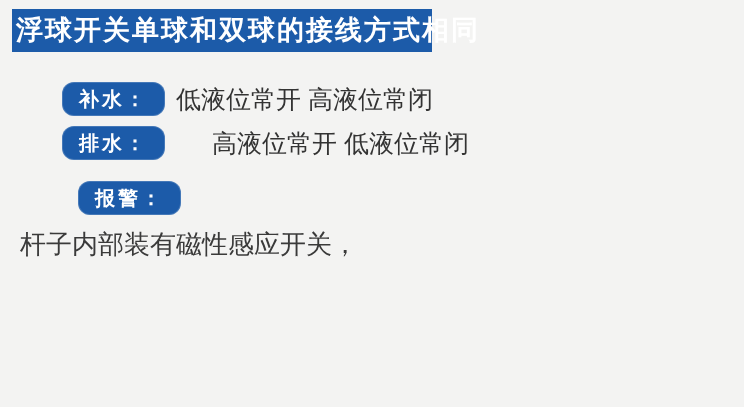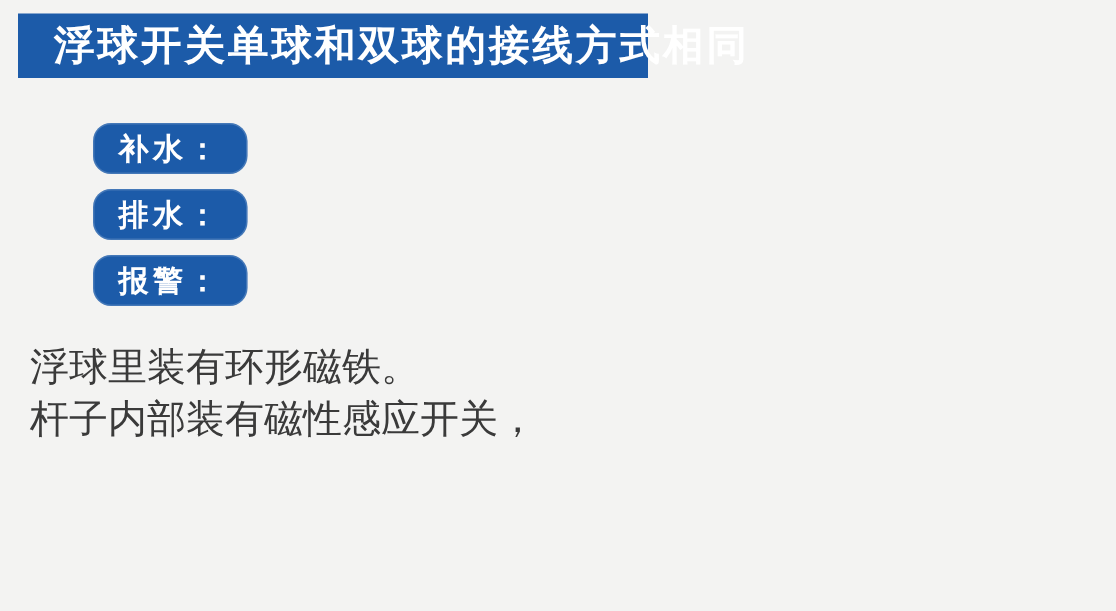--- a/index.html
+++ b/index.html
@@ -21,34 +21,34 @@
     left: 12px;
     top: 9px;
     width: 420px;
     height: 43px;
     background: #1c5ba9;
     color: #ffffff;
     font-size: 27px;
     font-weight: bold;
     letter-spacing: 2px;
     line-height: 43px;
-    padding-left: 24px;
+    padding-left: 4px;
     box-sizing: border-box;
     white-space: nowrap;
   }
   .rule-row {
     position: absolute;
     left: 14px;
     display: flex;
     align-items: flex-end;
     padding-left: 48px;
   }
   .rule-row.r0 { top: 82px; }
   .rule-row.r1 { top: 126px; gap: 36px; }
-  .rule-row.r2 { top: 170px; }
+  .rule-row.r2 { top: 181px; margin-left: 16px; }
   .rule-badge {
     width: 103px;
     height: 34px;
     background: #1c5ba9;
     border-radius: 12px;
     color: #ffffff;
     font-size: 20px;
     font-weight: bold;
     letter-spacing: 3px;
     display: flex;
@@ -79,28 +79,29 @@
 </style>
 </head>
 <body>
 
 <div class="page">
 
   <div class="banner">浮球开关单球和双球的接线方式相同</div>
 
   <div class="rule-row r0">
     <div class="rule-badge">补水：</div>
+    <div class="rule-value">低液位常开 高液位常闭</div>
   </div>
 
   <div class="rule-row r1">
     <div class="rule-badge">排水：</div>
+    <div class="rule-value">高液位常开 低液位常闭</div>
   </div>
 
   <div class="rule-row r2">
     <div class="rule-badge">报警：</div>
   </div>
 
   <div class="description">
-    <div class="desc-line">浮球里装有环形磁铁。</div>
     <div class="desc-line">杆子内部装有磁性感应开关，</div>
   </div>
 
 </div>
 
 </body></html>

